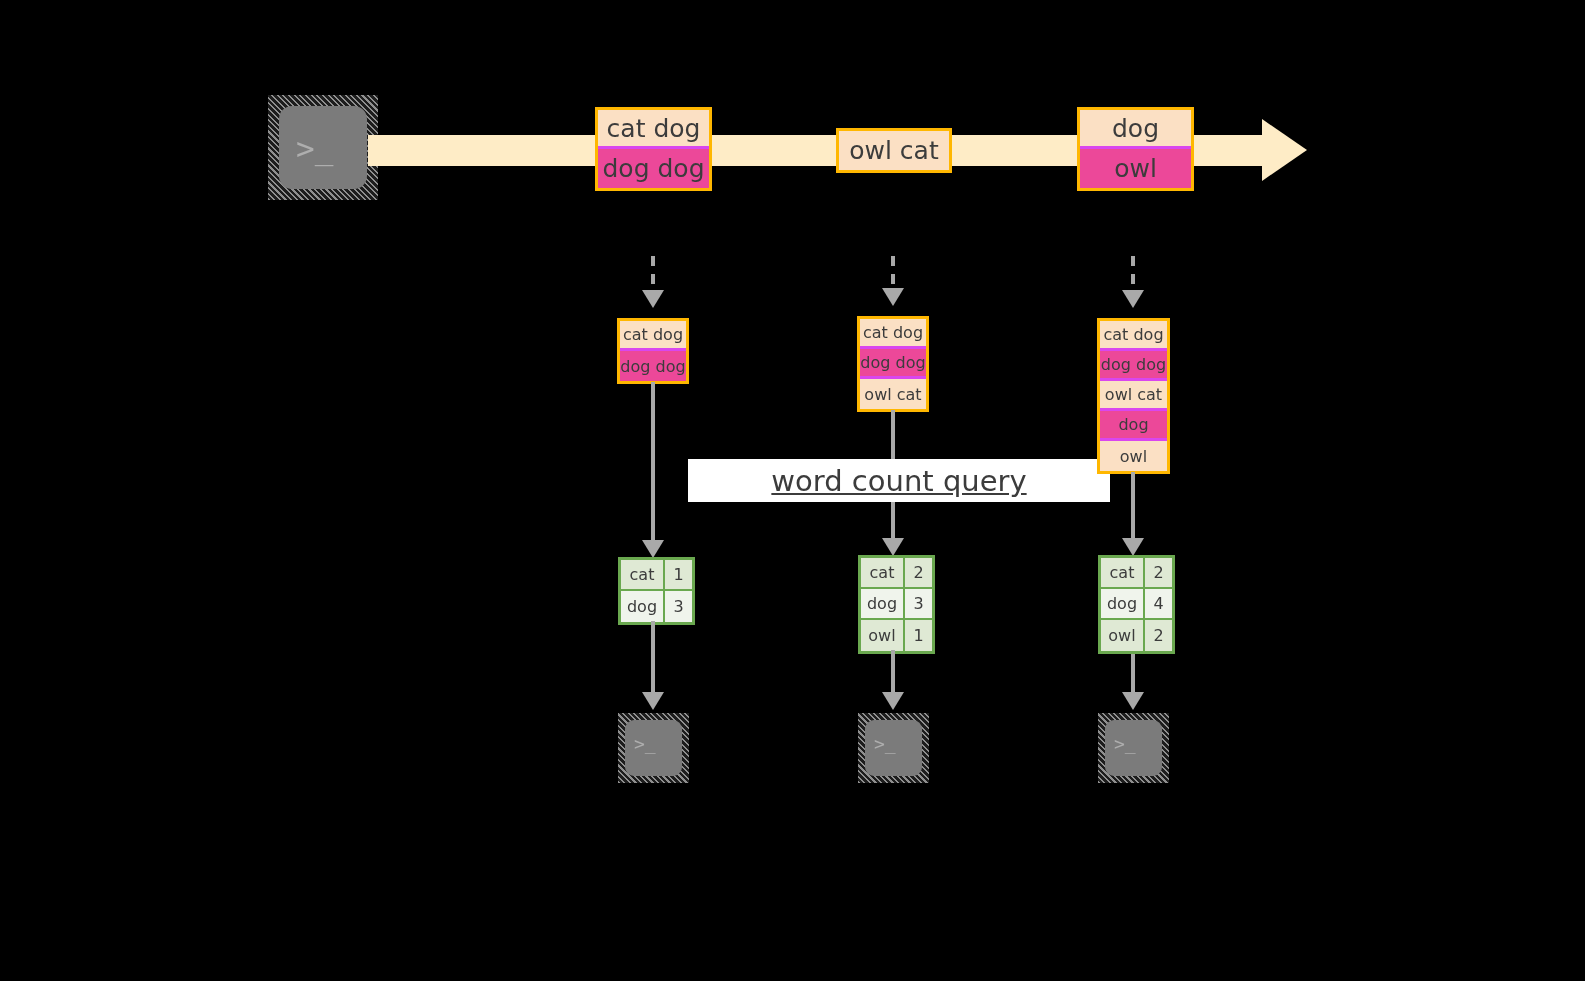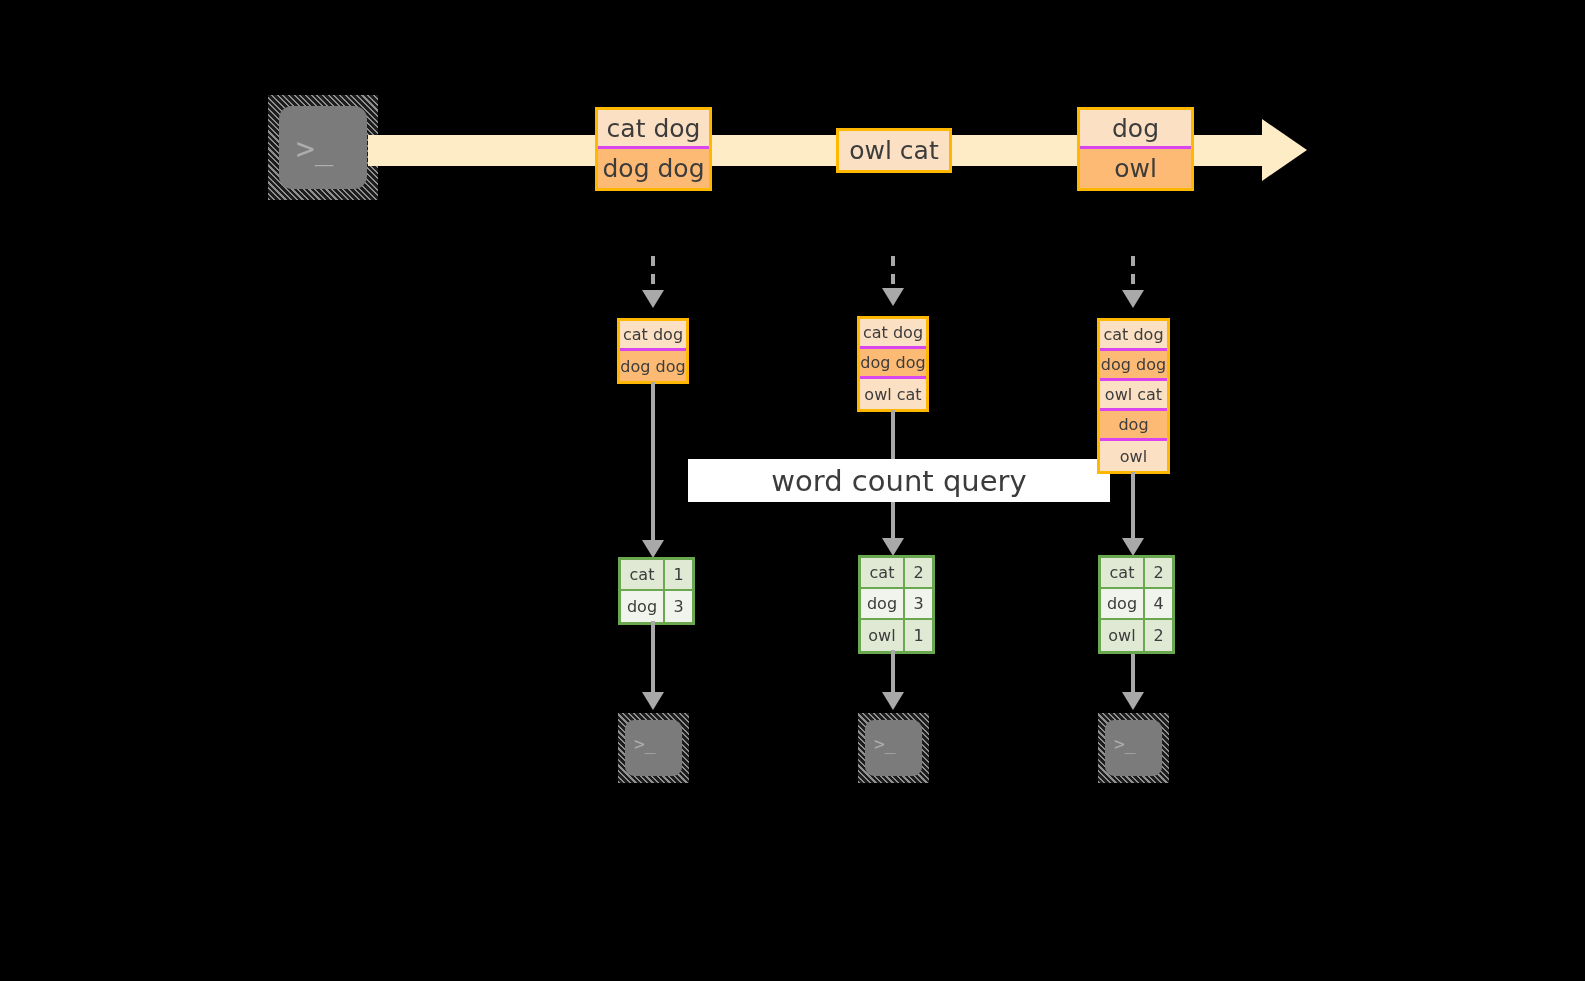--- a/index.html
+++ b/index.html
@@ -68,21 +68,21 @@
     box-sizing: border-box;
     display: flex;
     align-items: center;
     justify-content: center;
     color: #3c3c3c;
     white-space: nowrap;
     border-bottom: 3px solid #d946ef;
   }
   .rec .row:last-child { border-bottom: none; }
   .rec .row.dark  { background: #fbe0c4; }
-  .rec .row.light { background: #fdba74; }
+  .rec .row.light { background: #ec4899; }
 
   .rec.big .row  { height: 39px; font-size: 25px; }
   .rec.sml .row  { height: 30px; font-size: 16px; }
 
   
   .tbl {
     position: absolute;
     box-sizing: border-box;
     border: 3px solid #6aa84f;
     display: flex;
@@ -140,20 +140,21 @@
   
   .banner {
     position: absolute;
     background: #ffffff;
     display: flex;
     align-items: center;
     justify-content: center;
     color: #3c3c3c;
     font-size: 29px;
     white-space: nowrap;
+    text-decoration: underline;
   }
 </style>
 </head>
 <body>
 
 <div id="canvas">
 
   <div class="terminal" style="left:268px; top:95px; width:110px; height:105px;">
     <div class="hatch"></div>
     <div class="body" style="left:11px; top:11px; right:11px; bottom:11px; border-radius:13px;"></div>

